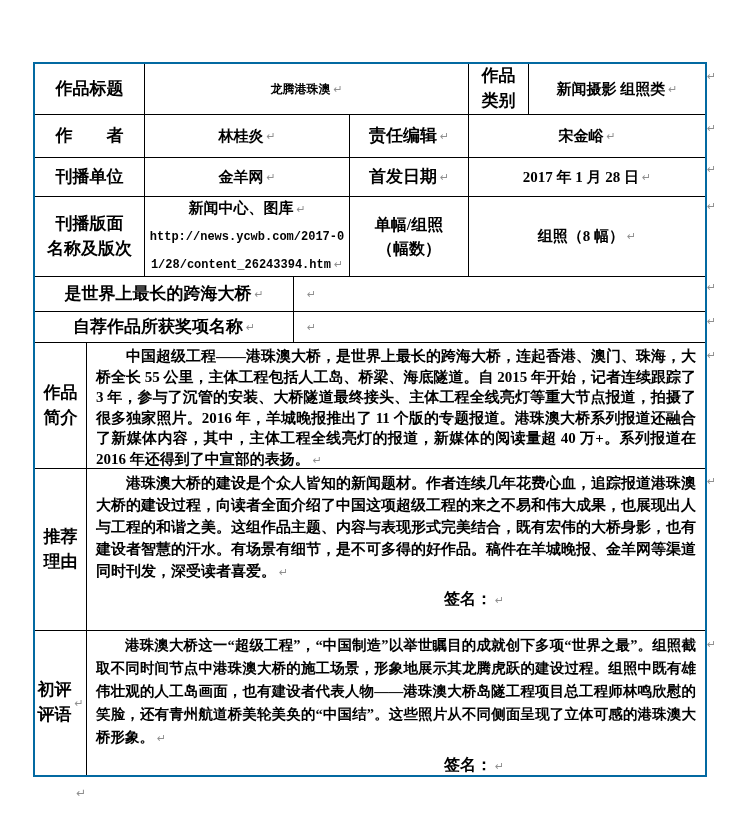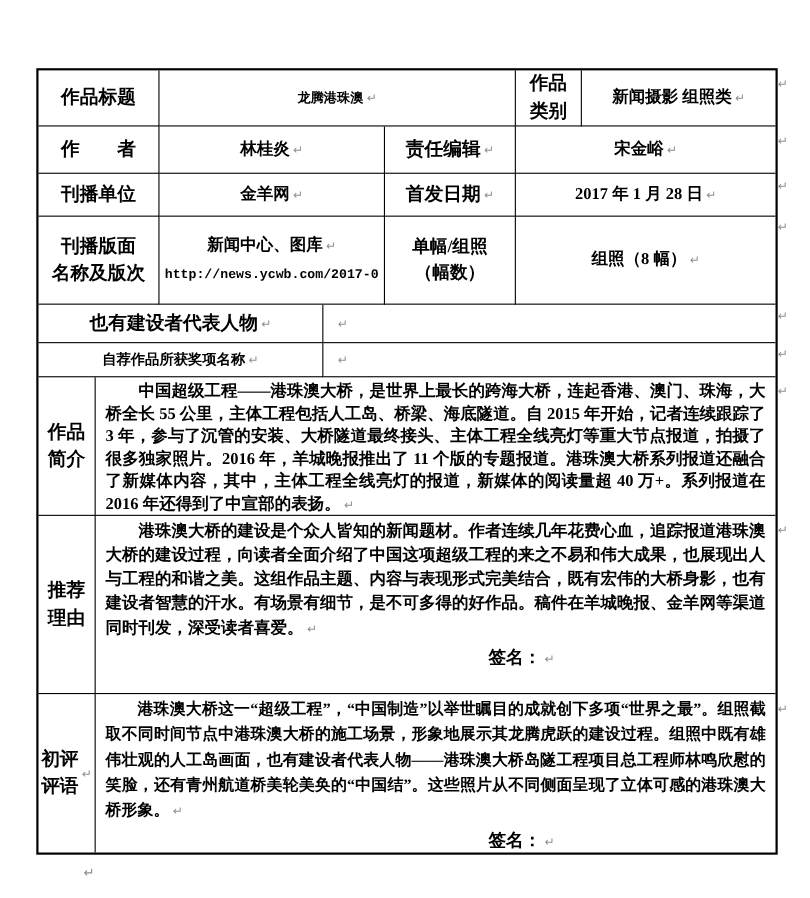--- a/index.html
+++ b/index.html
@@ -16,21 +16,21 @@
     padding-top:12px;
     text-align:center;
     font-size:23px;
     font-weight:bold;
     letter-spacing:1px;
   }
   .form-table{
     position:absolute;
     left:33px;top:62px;
     width:670px;
-    border:2px solid #000000;
+    border:2px solid #0369a1;
     background:#fff;
   }
   .tr{display:flex;}
   .td{
     box-sizing:border-box;
     border-right:1px solid #000;
     border-bottom:1px solid #000;
     display:flex;
     align-items:center;
     justify-content:center;
@@ -162,45 +162,46 @@
 
     <div class="tr" style="height:80px">
       <div class="td" style="width:110px">
         <span class="lbl">刊播版面
 名称及版次</span>
       </div>
       <div class="td" style="width:205px">
         <div class="stack">
           <div><span class="val">新闻中心、图库</span><span class="pilcrow">↵</span></div>
           <div><span class="mono">http://news.ycwb.com/2017-0</span></div>
+          <div><span class="mono">1/28/content_26243394.htm</span><span class="pilcrow">↵</span></div>
         </div>
       </div>
       <div class="td" style="width:119px">
         <span class="lbl" style="font-size:16px">单幅/组照
 （幅数）</span>
       </div>
       <div class="td last" style="width:236px">
         <span class="val">组照（8 幅）</span>
           <span class="pilcrow">↵</span>
       </div>
     </div>
 
     <div class="tr" style="height:35px">
       <div class="td" style="width:259px">
-        <span class="lbl" style="font-size:17px">也有建设者代表人物</span>
+        <span class="lbl" style="font-size:17px">是世界上最长的跨海大桥</span>
           <span class="pilcrow">↵</span>
       </div>
       <div class="td last empty-cell" style="width:411px">
         <span class="pilcrow">↵</span>
       </div>
     </div>
 
     <div class="tr" style="height:31px">
       <div class="td" style="width:259px">
-        <span class="lbl" style="font-size:13px">自荐作品所获奖项名称</span>
+        <span class="lbl" style="font-size:17px">自荐作品所获奖项名称</span>
           <span class="pilcrow">↵</span>
       </div>
       <div class="td last empty-cell" style="width:411px">
         <span class="pilcrow">↵</span>
       </div>
     </div>
 
     <div class="tr" style="height:126px">
       <div class="td" style="width:52px">
         <span class="lbl">作品

